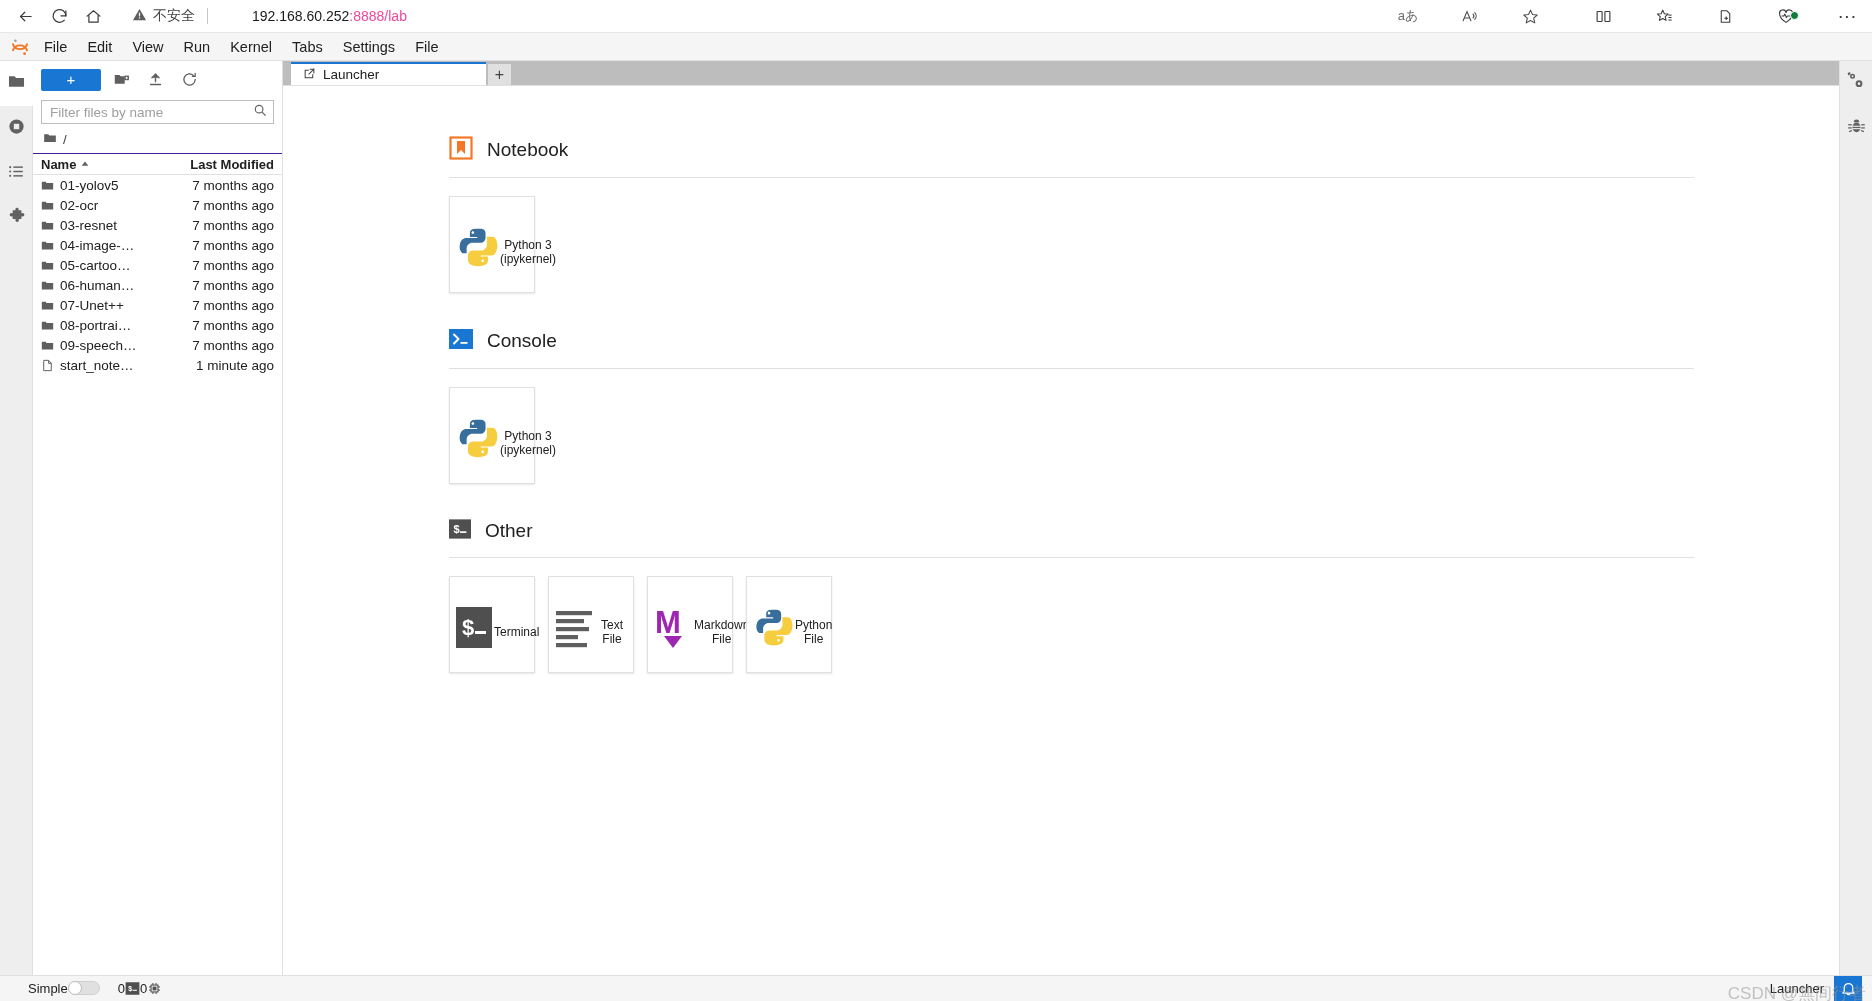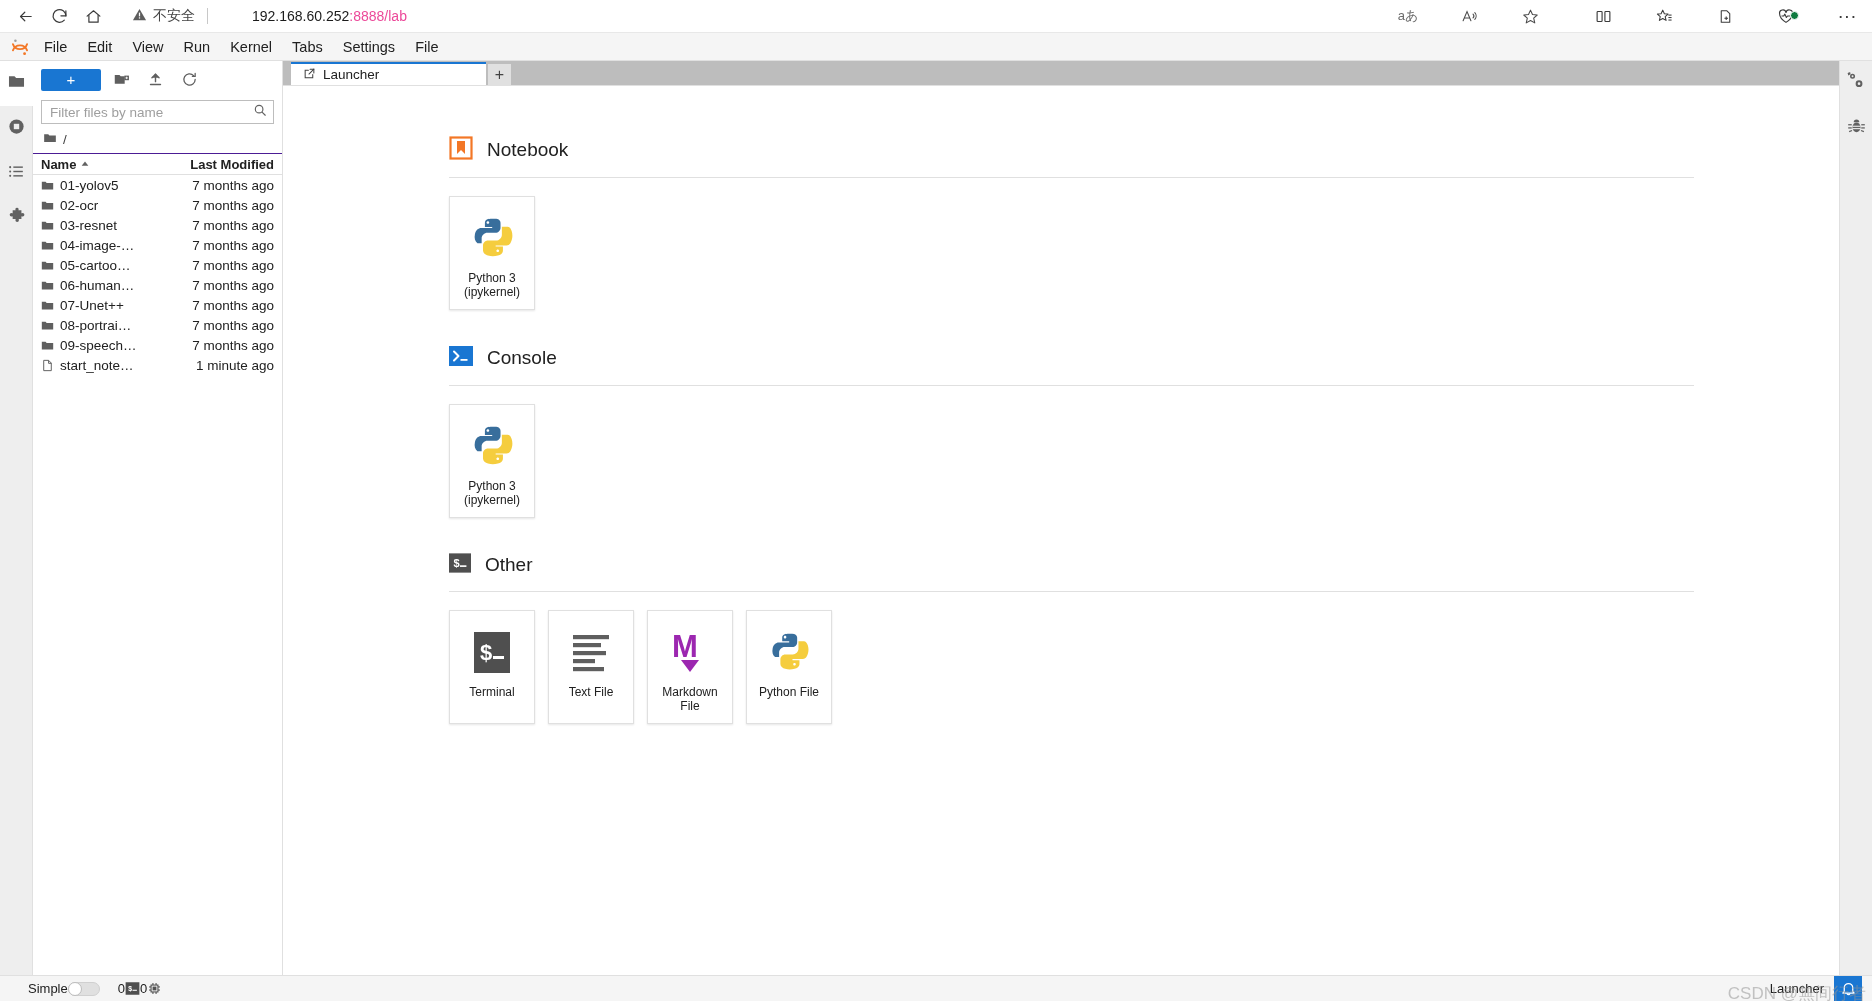--- a/index.html
+++ b/index.html
@@ -228,21 +228,21 @@
     width: 1245px;
     margin-bottom: 18px;
   }
   .card-row { display: flex; gap: 13px; margin-bottom: 34px; }
   .lcard {
     width: 86px;
     min-height: 97px;
     background: #ffffff;
     border: 1px solid #e0e0e0;
     box-shadow: 0 1px 2px rgba(0,0,0,0.10);
-    display: flex; flex-direction: column;
+    display: flex; flex-direction: row;
     align-items: center;
     padding: 16px 4px 10px 4px;
   }
   .lcard .ic { height: 50px; display:flex; align-items:center; justify-content:center; }
   .lcard .lbl {
     font-size: 12px;
     color: #212121;
     text-align: center;
     line-height: 14px;
     margin-top: 8px;
@@ -261,21 +261,21 @@
   .statusbar {
     height: 26px;
     background: #f5f5f5;
     border-top: 1px solid #e0e0e0;
     display: flex; align-items: center;
     font-size: 13px;
     color: #212121;
     padding: 0 10px;
     position: relative;
   }
-  .sb-left { display: flex; align-items: center; margin-left: 18px;}
+  .sb-left { display: flex; margin-left: 18px;}
   .toggle {
     width: 32px; height: 14px;
     background: #e0e0e0;
     border-radius: 7px;
     position: relative;
     border: 1px solid #d0d0d0;
   }
   .toggle .knob {
     width: 14px; height: 14px;
     background: #ffffff;

